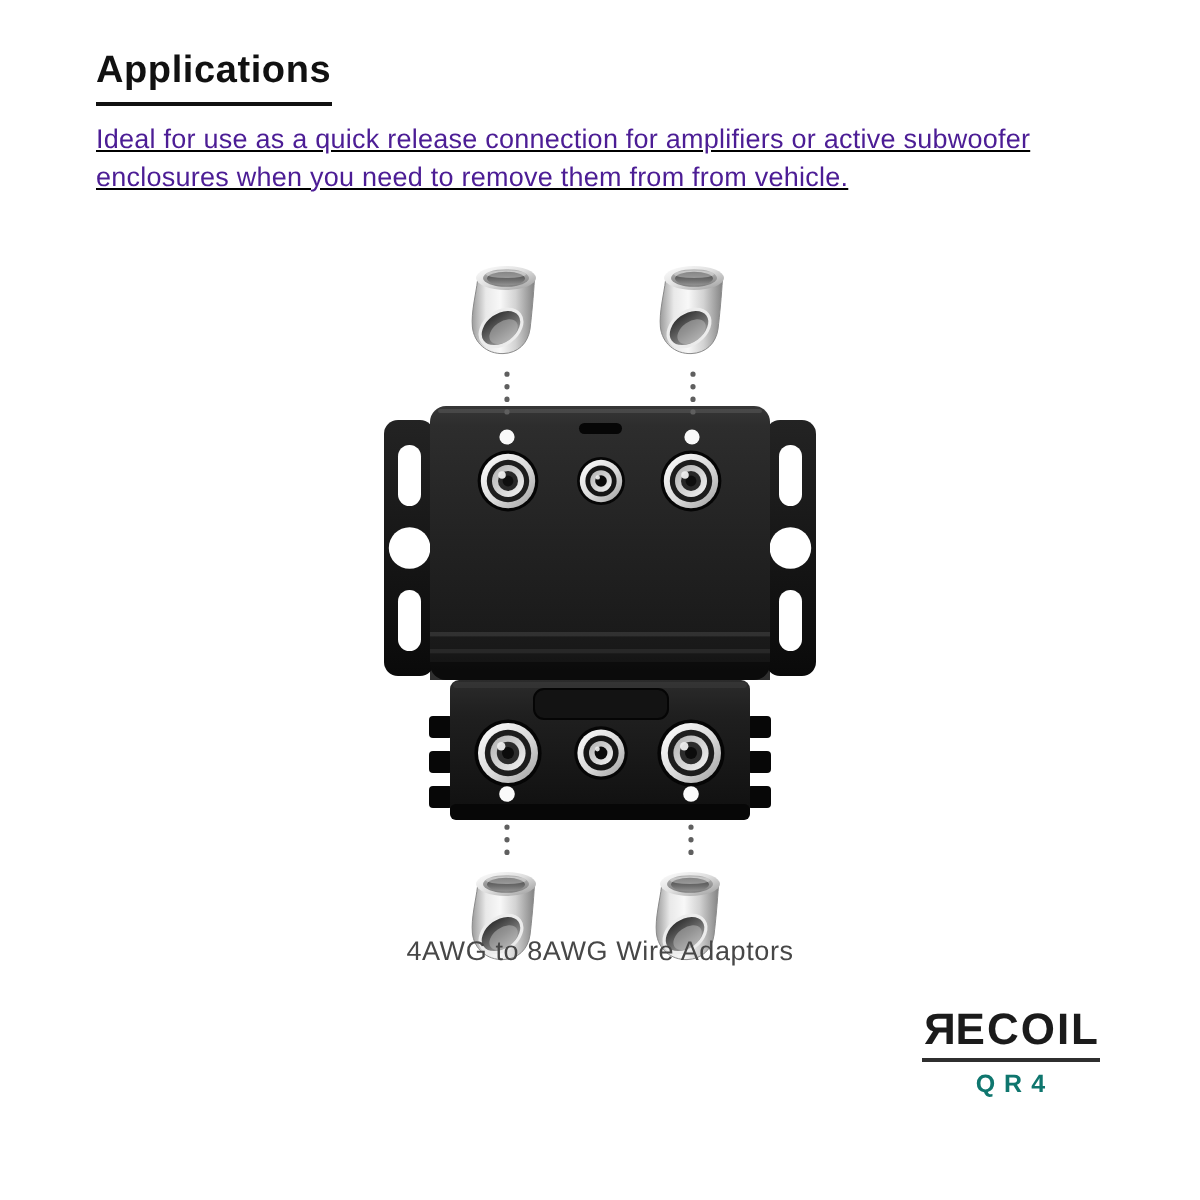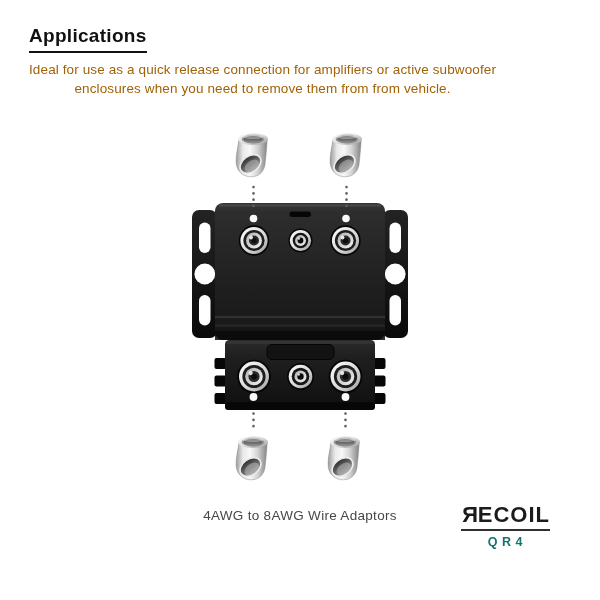--- a/index.html
+++ b/index.html
@@ -1,29 +1,29 @@
 <!DOCTYPE html>
 <html><head>
 <meta charset="utf-8">
 <style>
   html,body{margin:0;padding:0;background:#ffffff;}
   .page{position:relative;width:600px;height:600px;background:#ffffff;
         font-family:"Liberation Sans",sans-serif;overflow:hidden;}
 
   
-  .apps{position:absolute;left:29px;top:25px;}
+  .apps{position:absolute;left:48px;top:25px;text-decoration:underline;}
   .title{display:inline-block;margin:0;font-size:19px;font-weight:bold;color:#111111;
          letter-spacing:.3px;border-bottom:2.5px solid #111111;padding-bottom:4px;}
-  .desc{margin:8px 0 0;font-size:13.5px;line-height:18.5px;color:#a16207;letter-spacing:.12px;text-align:center;}
+  .desc{margin:8px 0 0;font-size:13.5px;line-height:18.5px;color:#4c1d95;letter-spacing:.12px;}
   .desc .line{display:block;}
 
   
   .figure{position:absolute;inset:0;margin:0;}
   svg.device{position:absolute;left:0;top:0;}
-  .caption{position:absolute;top:508px;left:0;width:600px;text-align:center;
+  .caption{position:absolute;top:468px;left:0;width:600px;text-align:center;
            font-size:13.5px;color:#474747;letter-spacing:.3px;}
 
   
   .logo{position:absolute;right:50px;top:504px;text-align:center;}
   .wordmark{font-size:22px;font-weight:bold;color:#1b1b1b;letter-spacing:1px;line-height:1;}
   .mirror{display:inline-block;transform:scaleX(-1);}
   .logo-rule{height:2px;background:#2f2f2f;margin-top:3px;}
   .model{margin-top:4px;font-size:12.5px;font-weight:bold;letter-spacing:4.5px;
          color:#0f766e;padding-left:4px;}
 </style>

